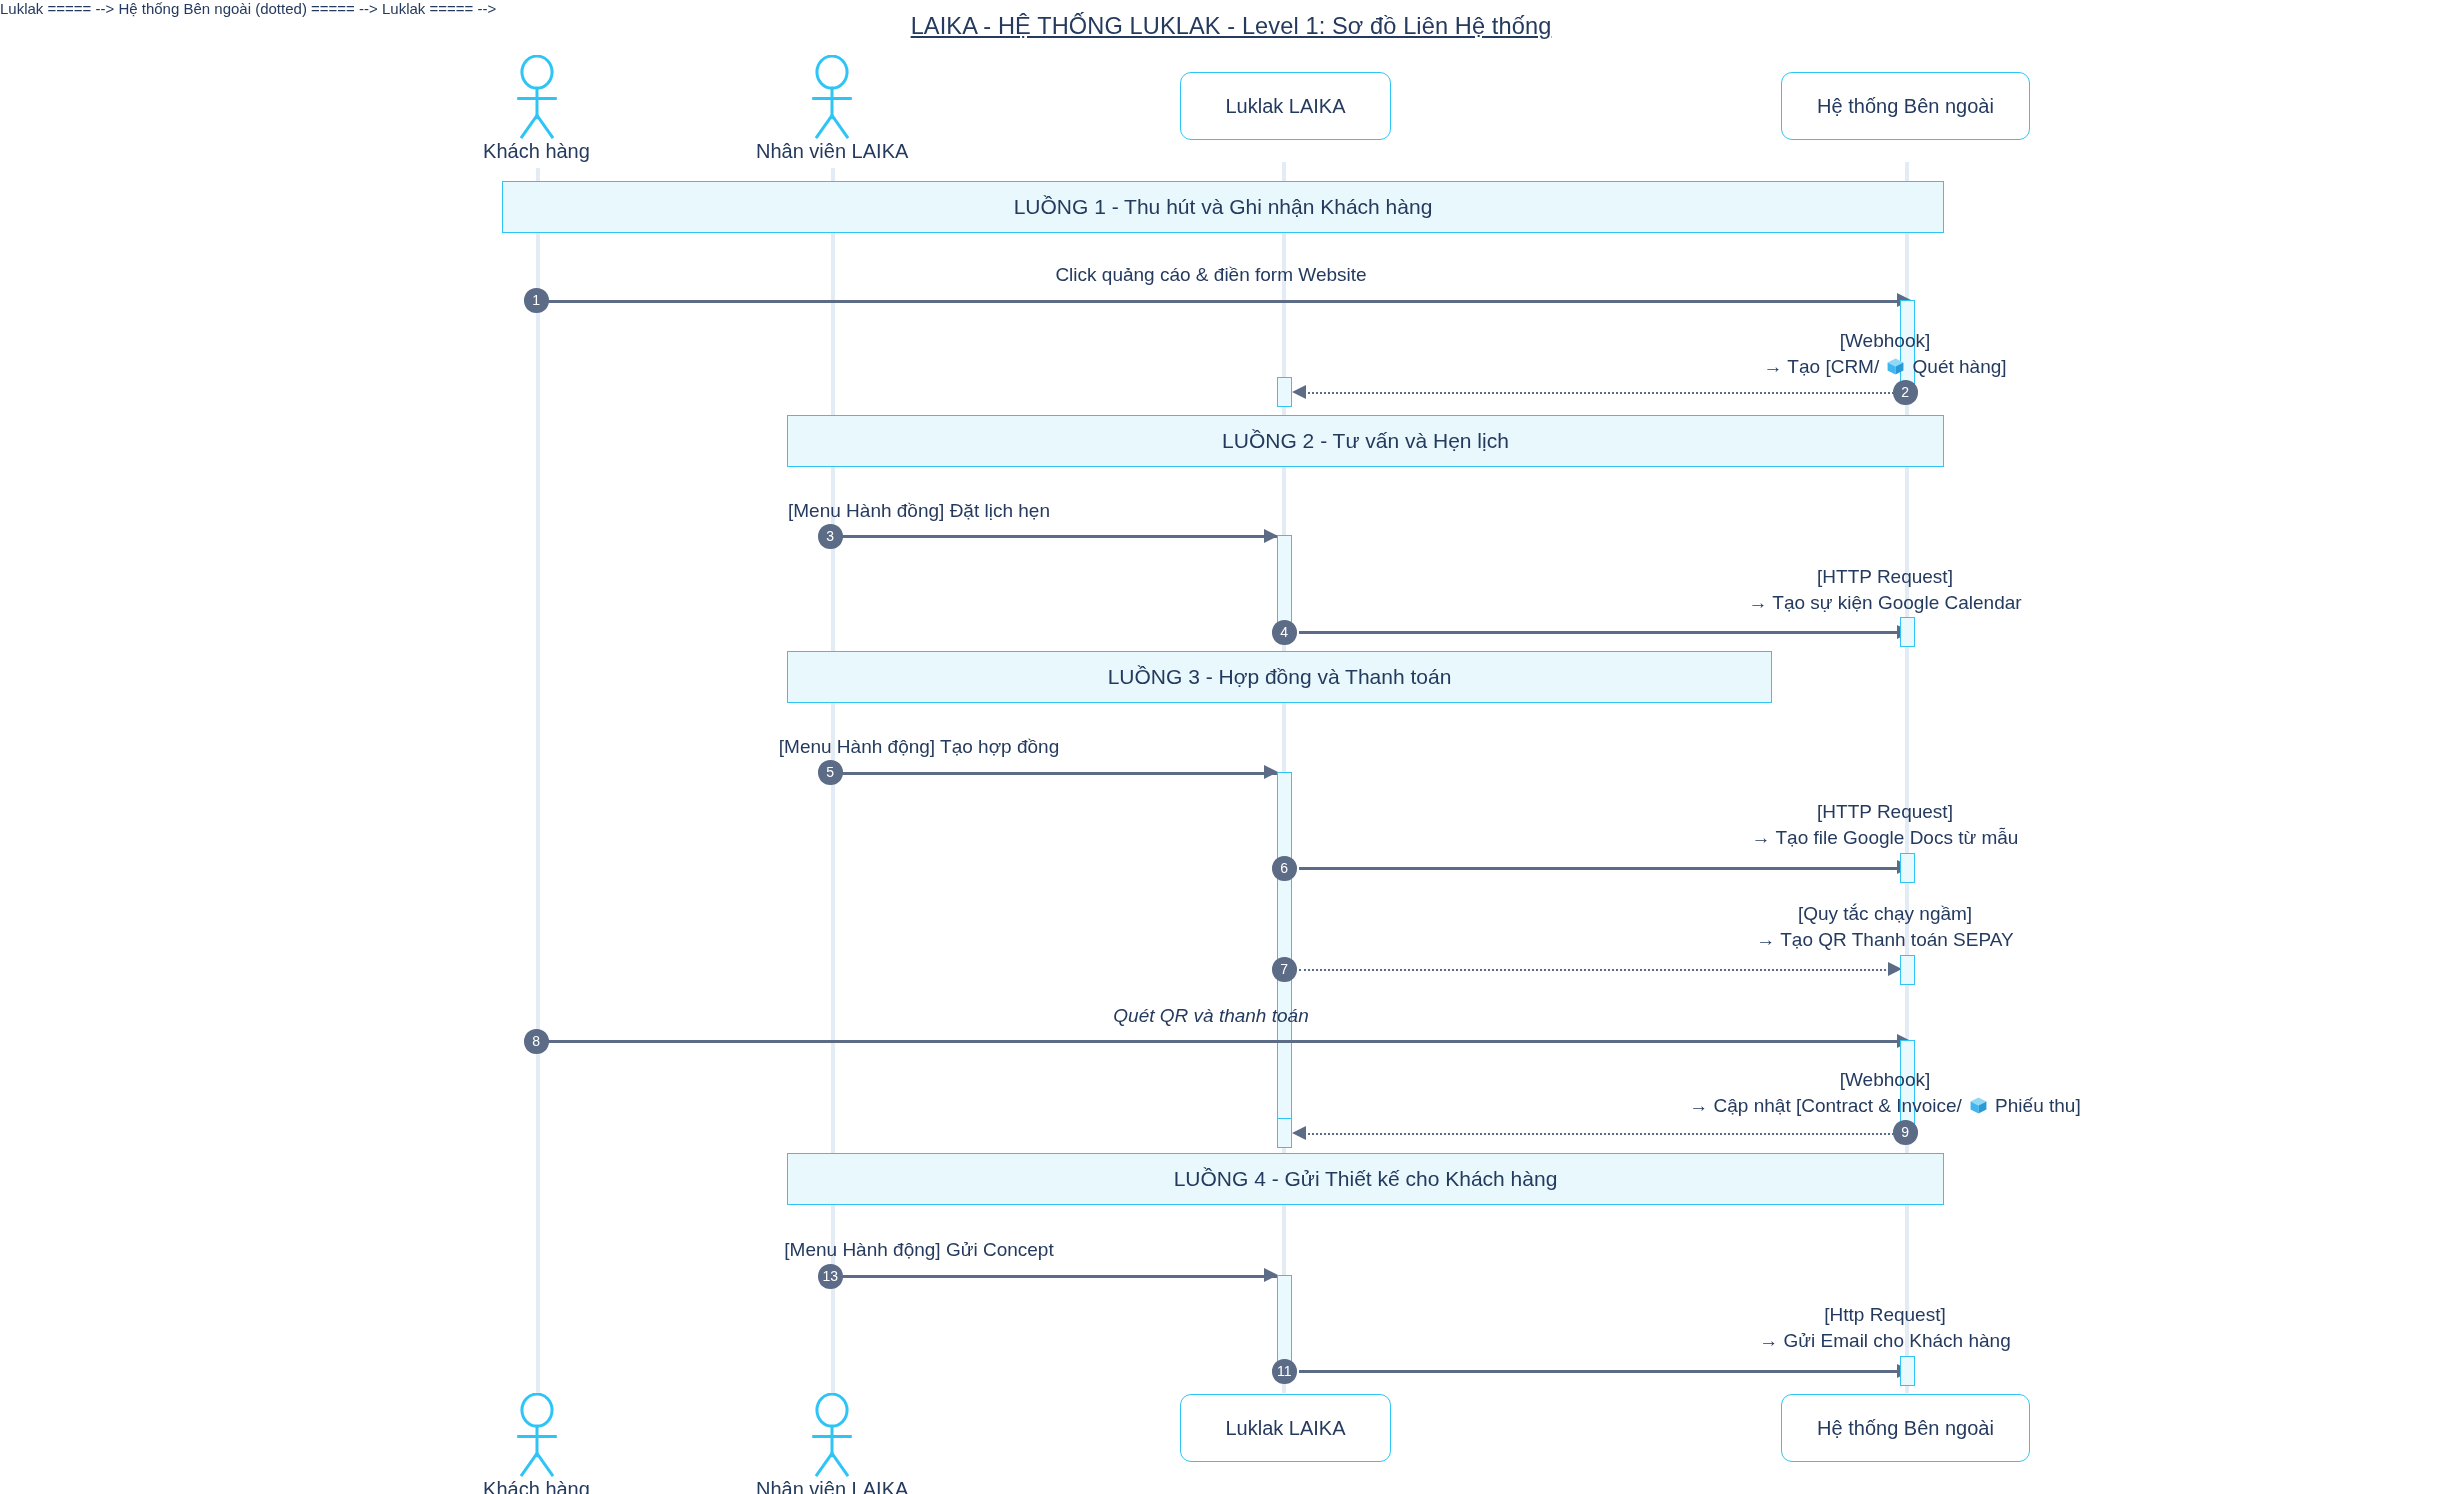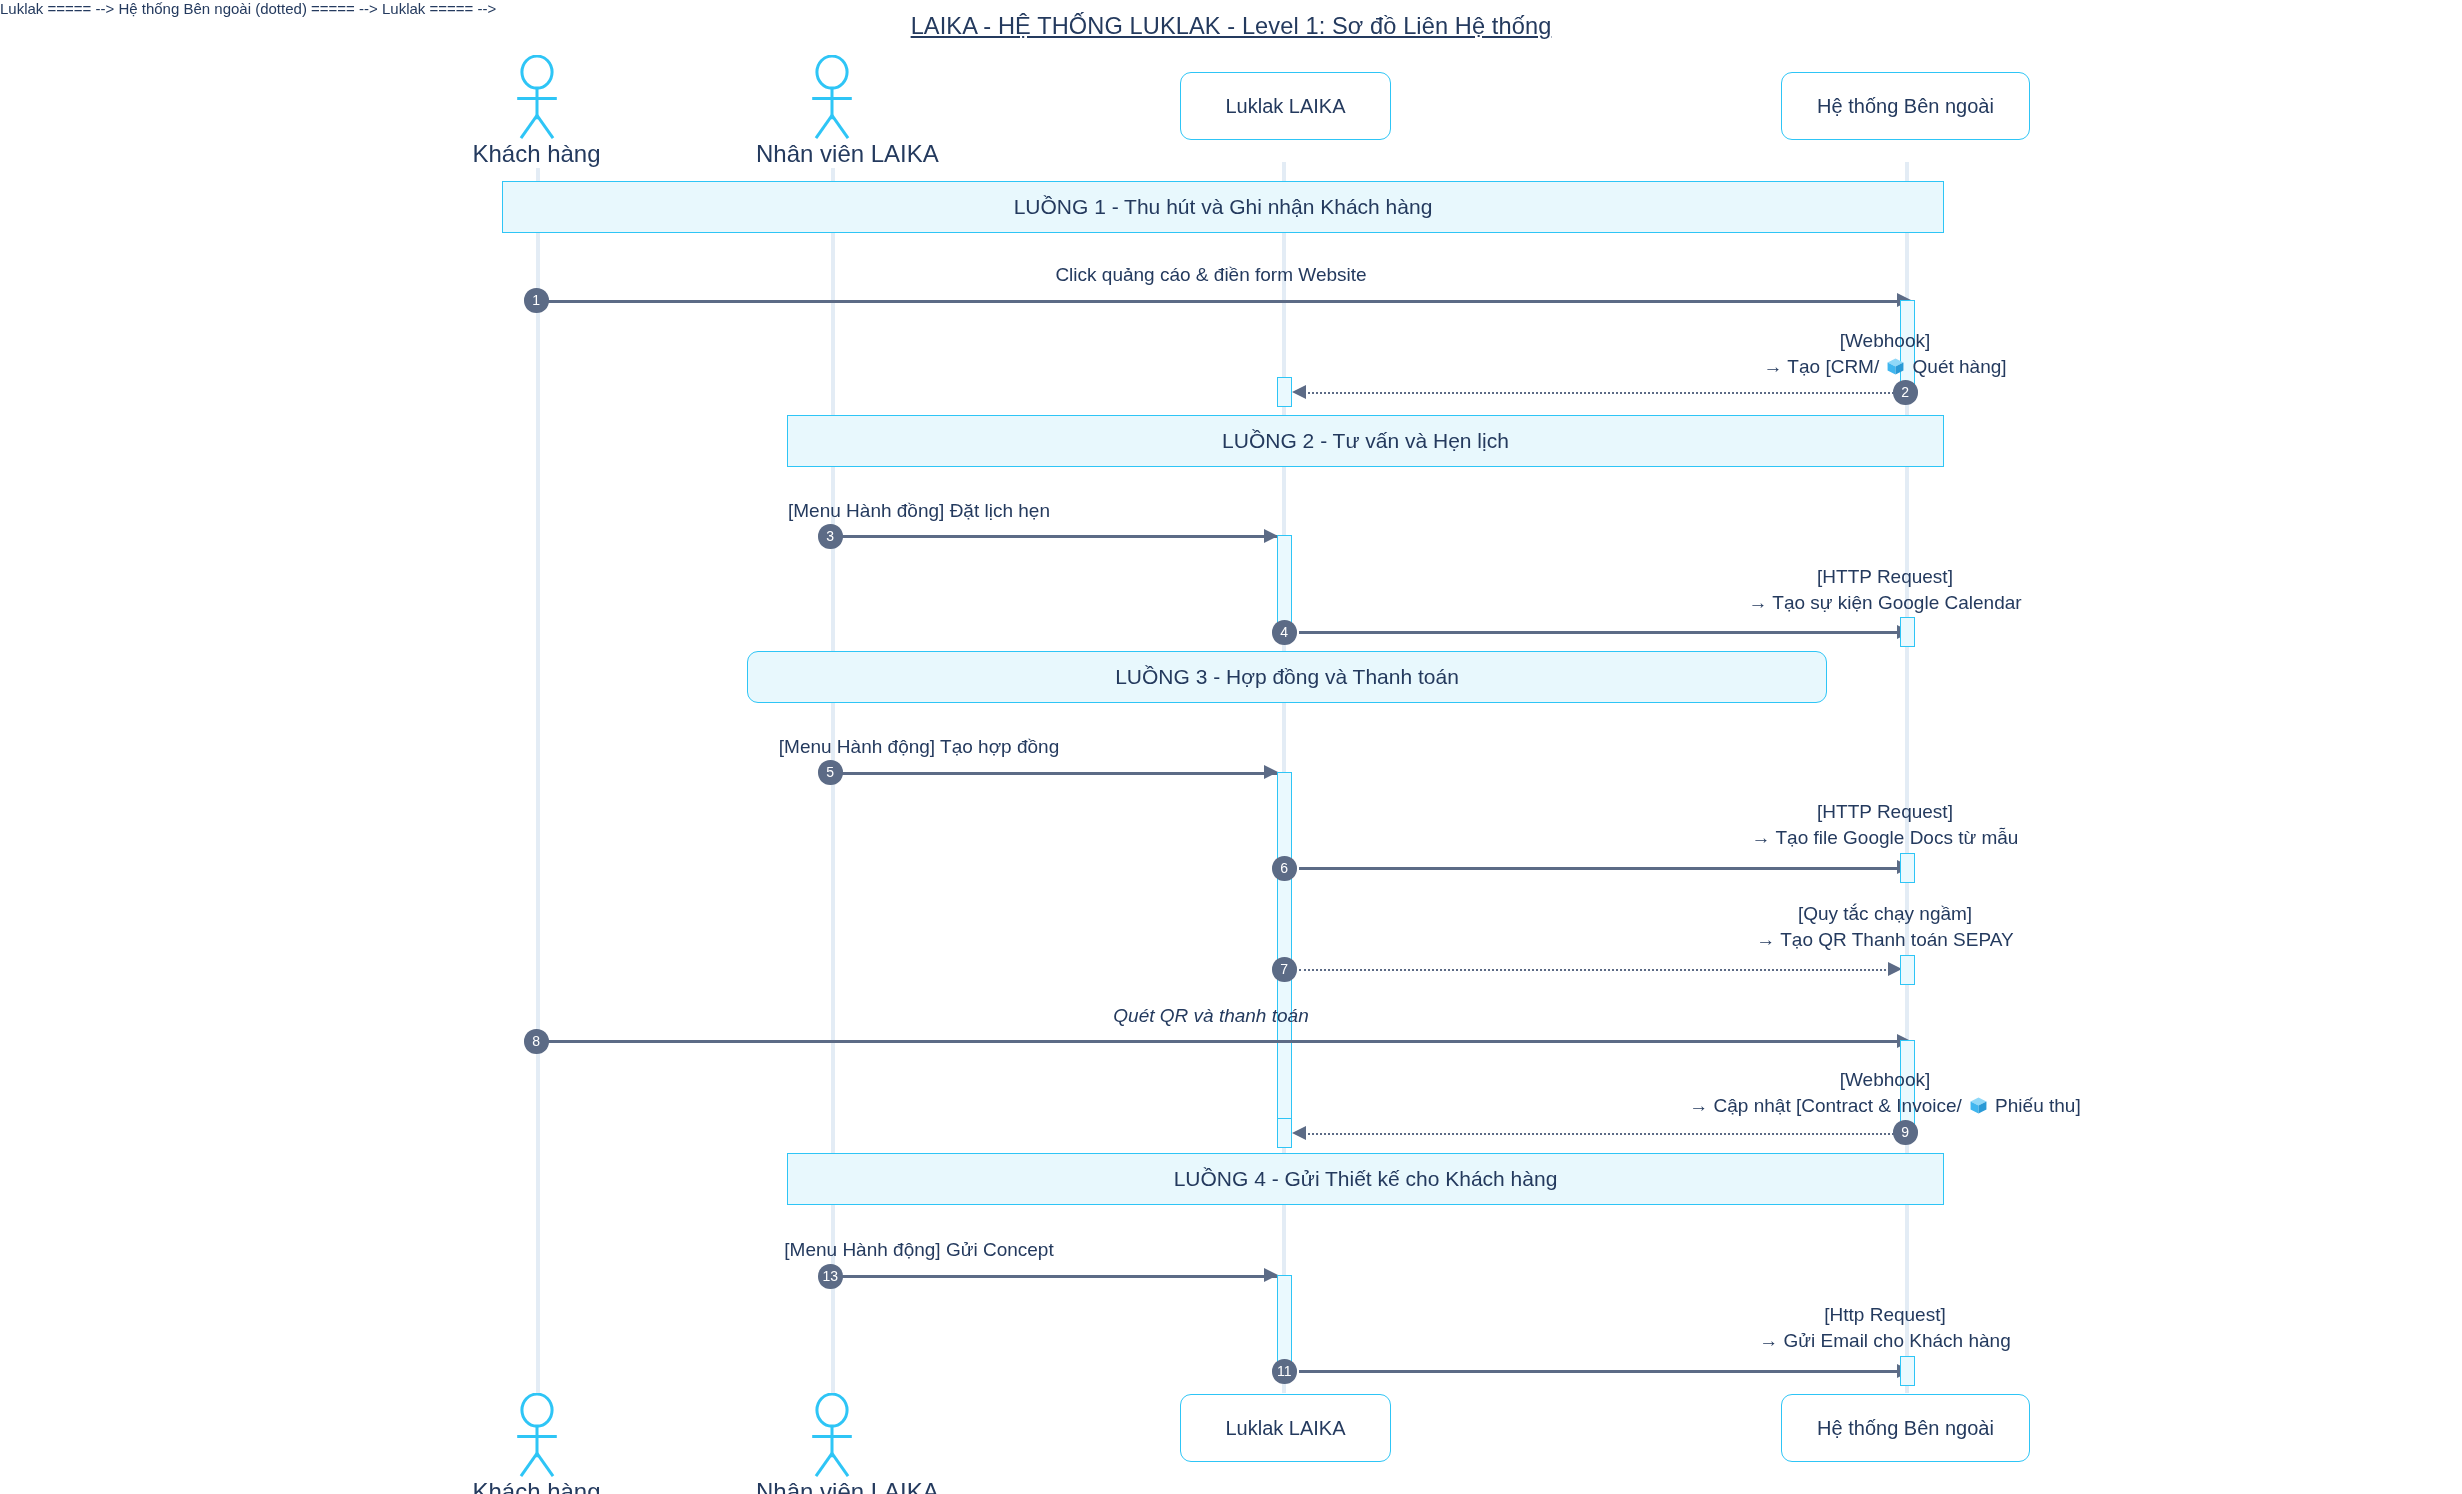--- a/index.html
+++ b/index.html
@@ -33,21 +33,21 @@
     width:3.8px;
     background:#e3ecf5;
     top:170px;
     height:1225px;
   }
 
   
   .actor{position:absolute;width:151px;text-align:center;}
   .actor svg{display:block;margin:0 auto;}
   .actor .actor-label{
-    font-size:24px;
+    font-size:20px;
     color:#243a5e;
     margin-top:-1.9px;
     white-space:nowrap;
   }
 
   
   .participant{
     position:absolute;
     border:1.9px solid #2ec5f6;
     border-radius:11px;
@@ -226,21 +226,21 @@
   <div class="msglabel" style="left:1310px; top:564px; width:1150px;">
     <span class="l1">[HTTP Request]</span>
     <span class="l2">→ Tạo sự kiện Google Calendar</span>
   </div>
   <div class="msgline" style="left:1299px; top:631px; width:613px;"></div>
   <div class="arrowhead right" style="left:1897px; top:625px;"></div>
   <div class="msgnum" style="left:1272px; top:620px;">4</div>
   <div class="activation" style="left:1900px; top:617px; height:30px;"></div>
 
   
-  <div class="flowbar" style="left:747px; top:651px; width:1080px;border-radius:11px;">
+  <div class="flowbar" style="left:787px; top:651px; width:985px;">
     <span>LUỒNG 3 - Hợp đồng và Thanh toán</span>
   </div>
 
   
   <div class="msglabel" style="left:547px; top:734px; width:744px;">
     <span class="l1">[Menu Hành động] Tạo hợp đồng</span>
   </div>
   <div class="msgline" style="left:839px; top:772px; width:439px;"></div>
   <div class="arrowhead right" style="left:1264px; top:765px;"></div>
   <div class="msgnum" style="left:818px; top:760px;">5</div>

